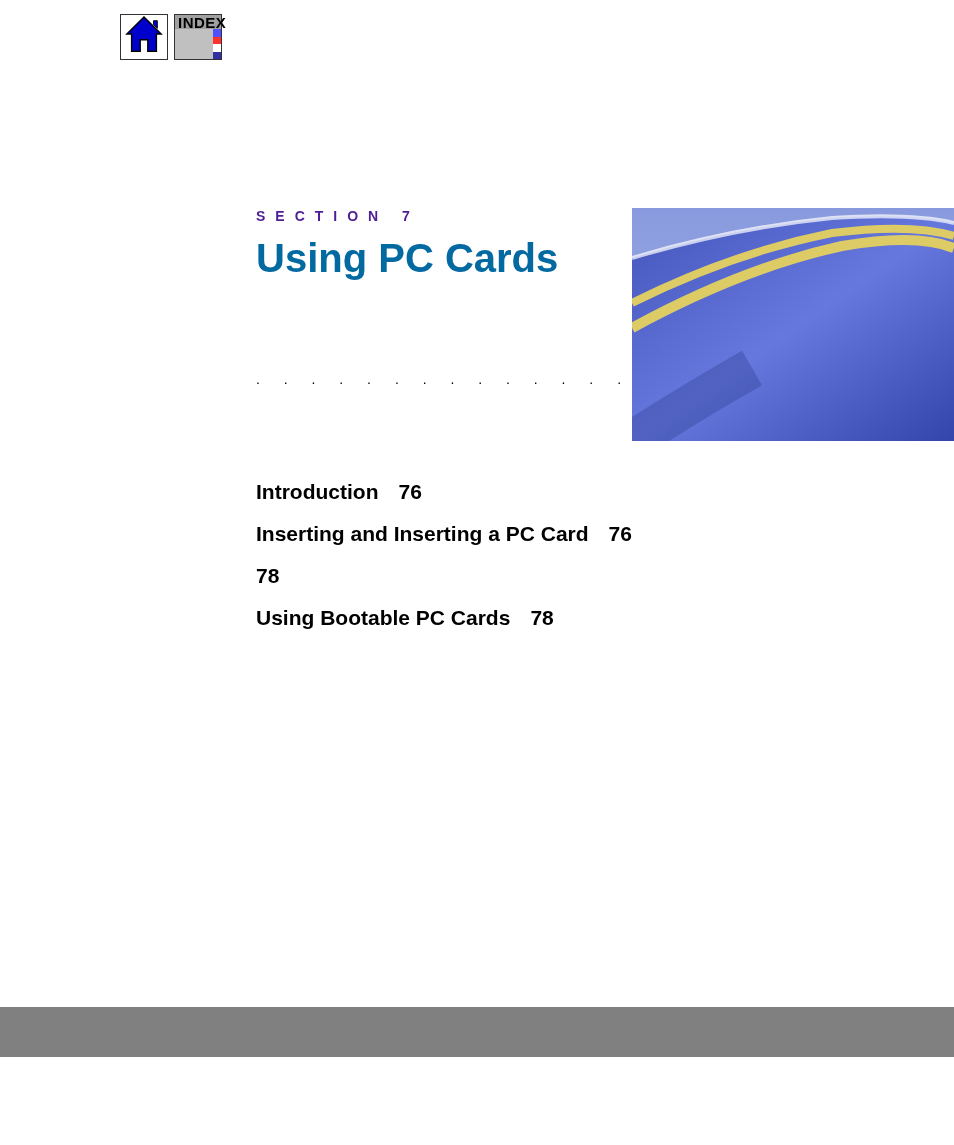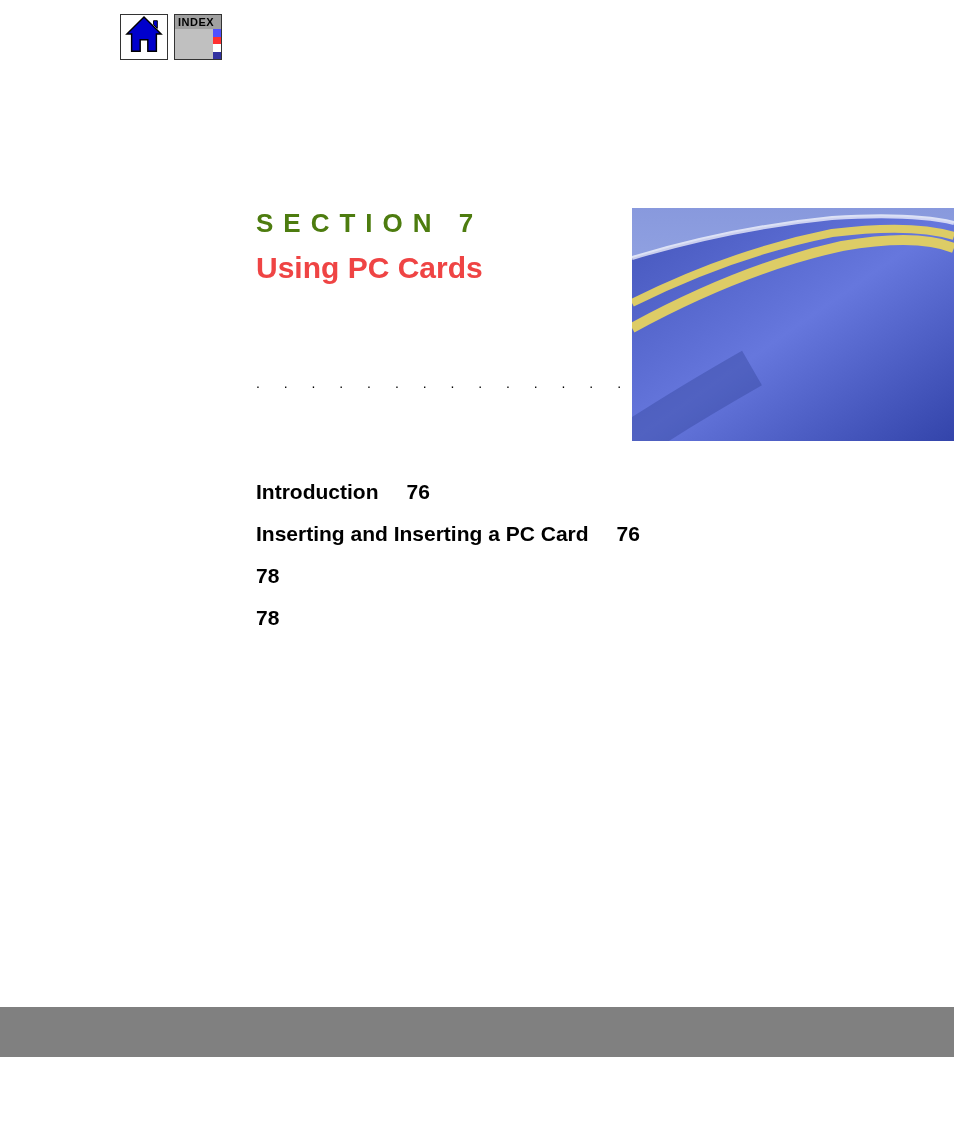--- a/index.html
+++ b/index.html
@@ -39,21 +39,21 @@
       position: relative;
       padding: 0;
     }
     .index-label {
       position: absolute;
       top: 0;
       left: 0;
       right: 0;
       height: 14px;
       background: #a0a0a0;
-      font-size: 11px;
+      font-size: 15px;
       font-weight: bold;
       letter-spacing: 0.5px;
       color: #000;
       display: flex;
       align-items: center;
       padding-left: 3px;
     }
     .index-tabs {
       position: absolute;
       right: 0;
@@ -66,30 +66,30 @@
     .index-tab {
       flex: 1;
     }
     .content {
       position: absolute;
       top: 208px;
       left: 256px;
       right: 0;
     }
     .section-label {
-      font-size: 26px;
+      font-size: 14px;
       font-weight: bold;
       letter-spacing: 10px;
-      color: #4d7c0f;
+      color: #4c1d95;
       margin-bottom: 12px;
     }
     .section-title {
-      font-size: 30px;
+      font-size: 40px;
       font-weight: bold;
-      color: #ef4444;
+      color: #0369a1;
     }
     .dots {
       margin-top: 90px;
       font-size: 14px;
       letter-spacing: 10px;
       color: #000;
       white-space: nowrap;
       overflow: hidden;
       width: 380px;
     }
@@ -105,21 +105,21 @@
       position: absolute;
       top: 480px;
       left: 256px;
     }
     .toc-entry {
       font-size: 21px;
       font-weight: bold;
       color: #000;
       margin-bottom: 18px;
       display: flex;
-      gap: 28px;
+      gap: 20px;
     }
     .footer-bar {
       position: absolute;
       bottom: 88px;
       left: 0;
       right: 0;
       height: 50px;
       background: #808080;
     }
   </style>
@@ -180,17 +180,18 @@
     <span>76</span>
   </div>
   <div class="toc-entry">
     <span>Inserting and Inserting a PC Card</span>
     <span>76</span>
   </div>
   <div class="toc-entry">
     <span>78</span>
   </div>
   <div class="toc-entry">
+    <span>Using Bootable PC Cards</span>
     <span>78</span>
   </div>
 </div>
 
 <div class="footer-bar"></div>
 
 </body></html>

